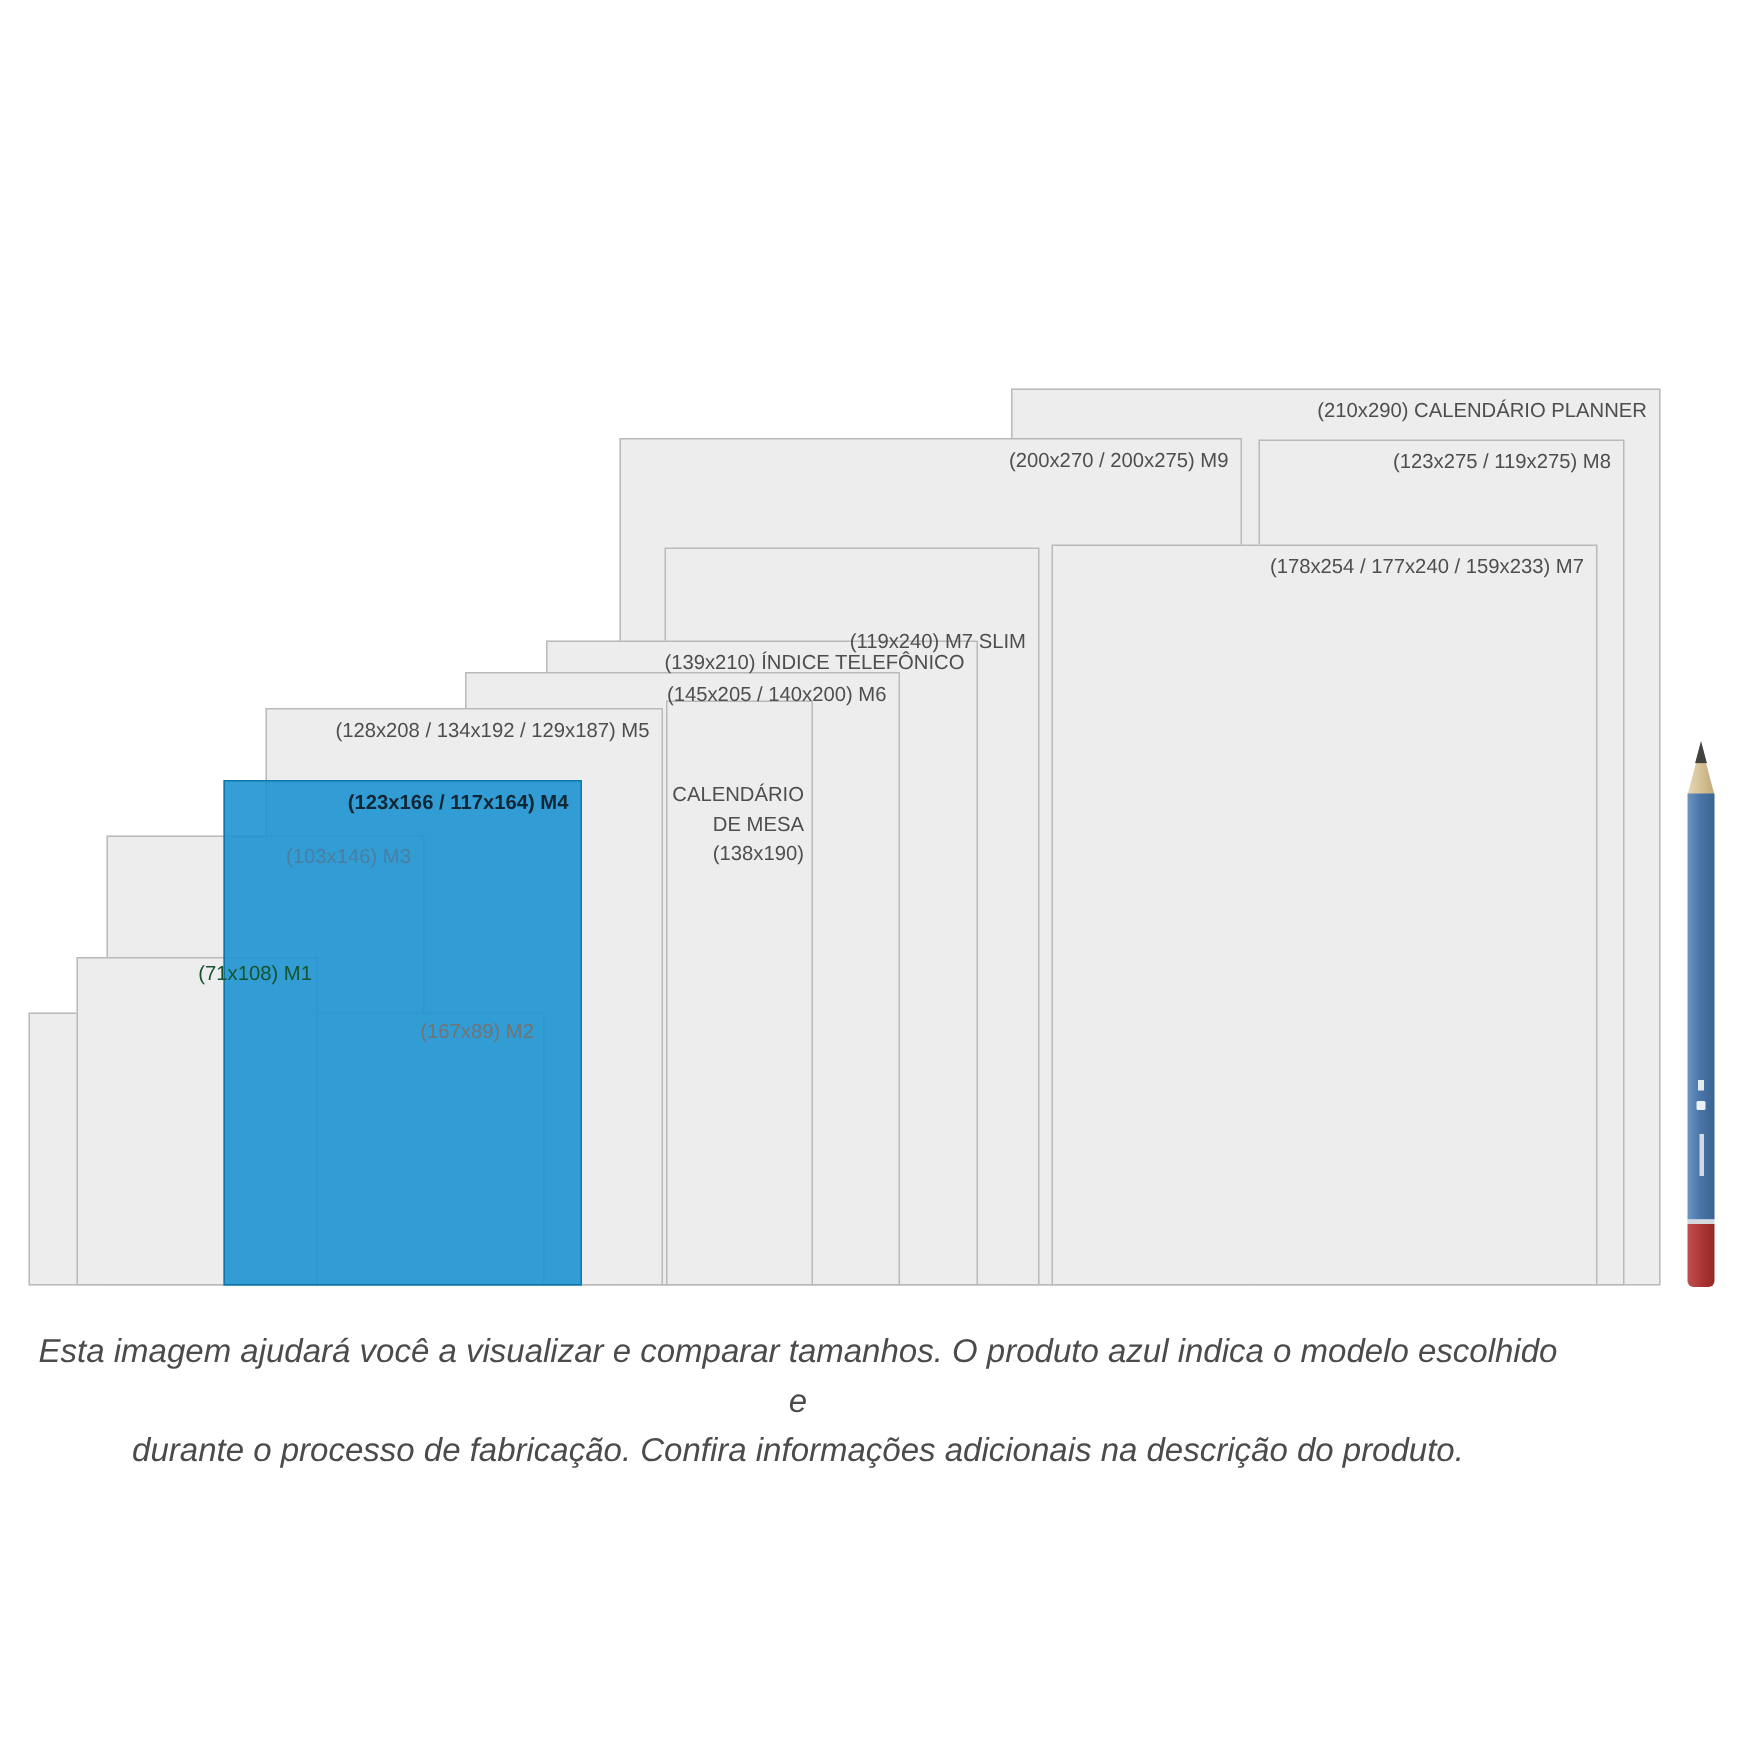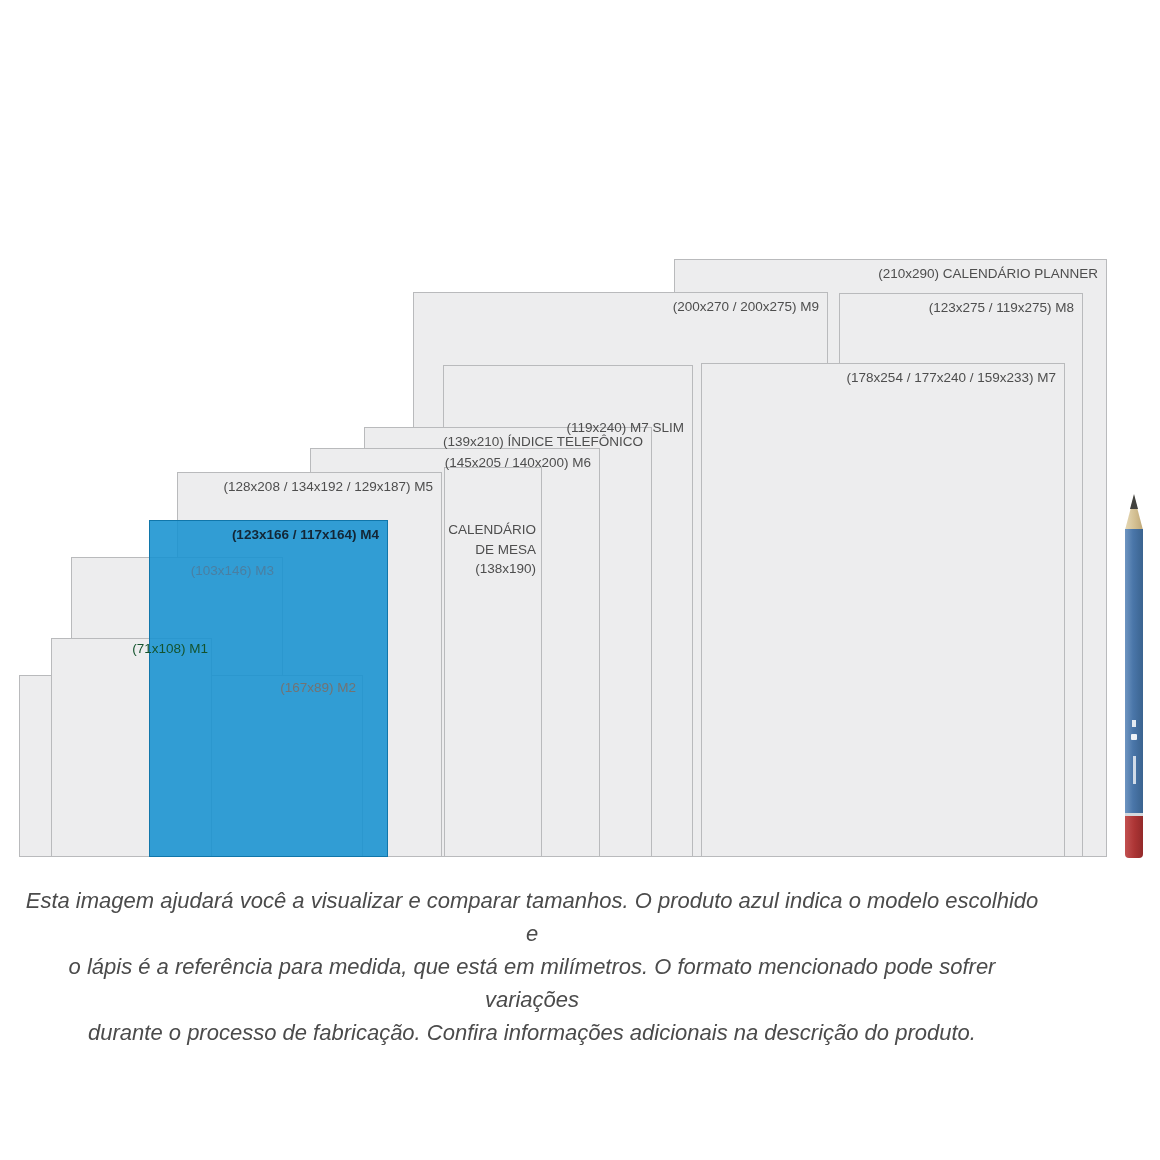--- a/index.html
+++ b/index.html
@@ -94,17 +94,16 @@
     <div class="p-body"></div>
     <div class="p-mark1"></div>
     <div class="p-mark2"></div>
     <div class="p-mark3"></div>
     <div class="p-band"></div>
     <div class="p-red"></div>
   </div>
 
   <div class="caption">
     <div>Esta imagem ajudará você a visualizar e comparar tamanhos. O produto azul indica o modelo escolhido e</div>
-    <div>o lápis é a referência para medida, que está em milímetros. O formato mencionado pode sofrer variações</div>
     <div>durante o processo de fabricação. Confira informações adicionais na descrição do produto.</div>
   </div>
 
 </div>
 
 </body></html>

